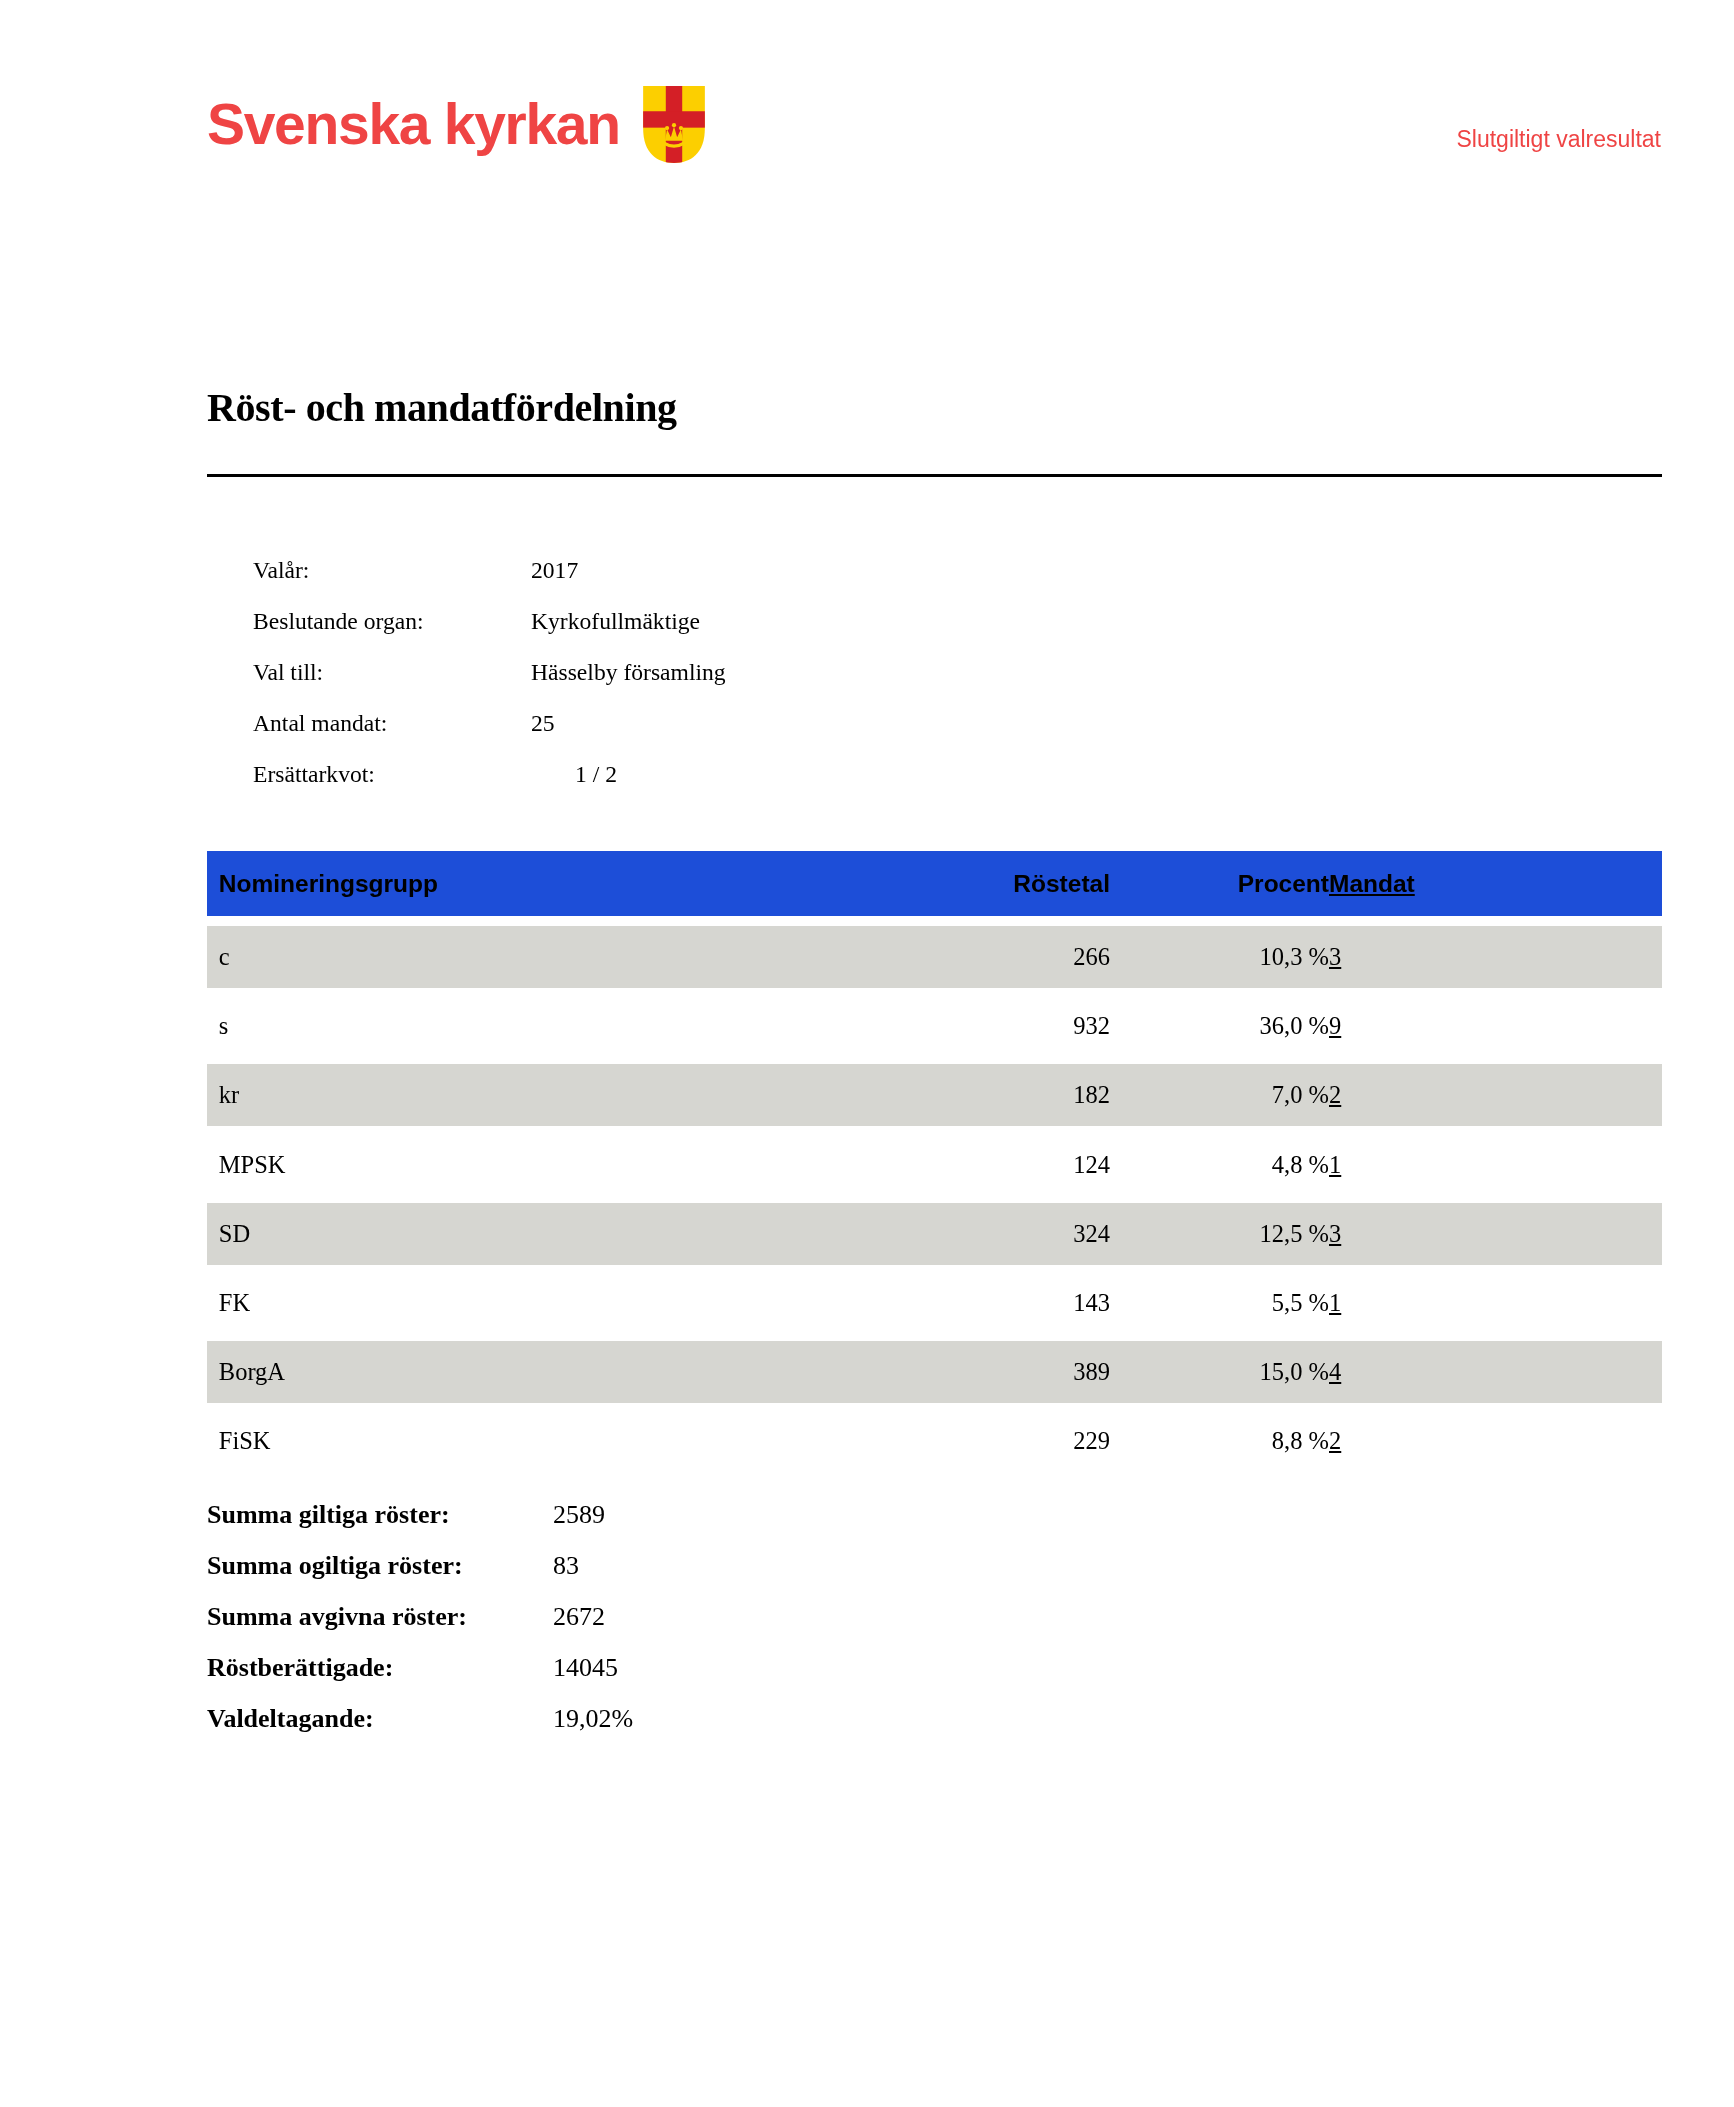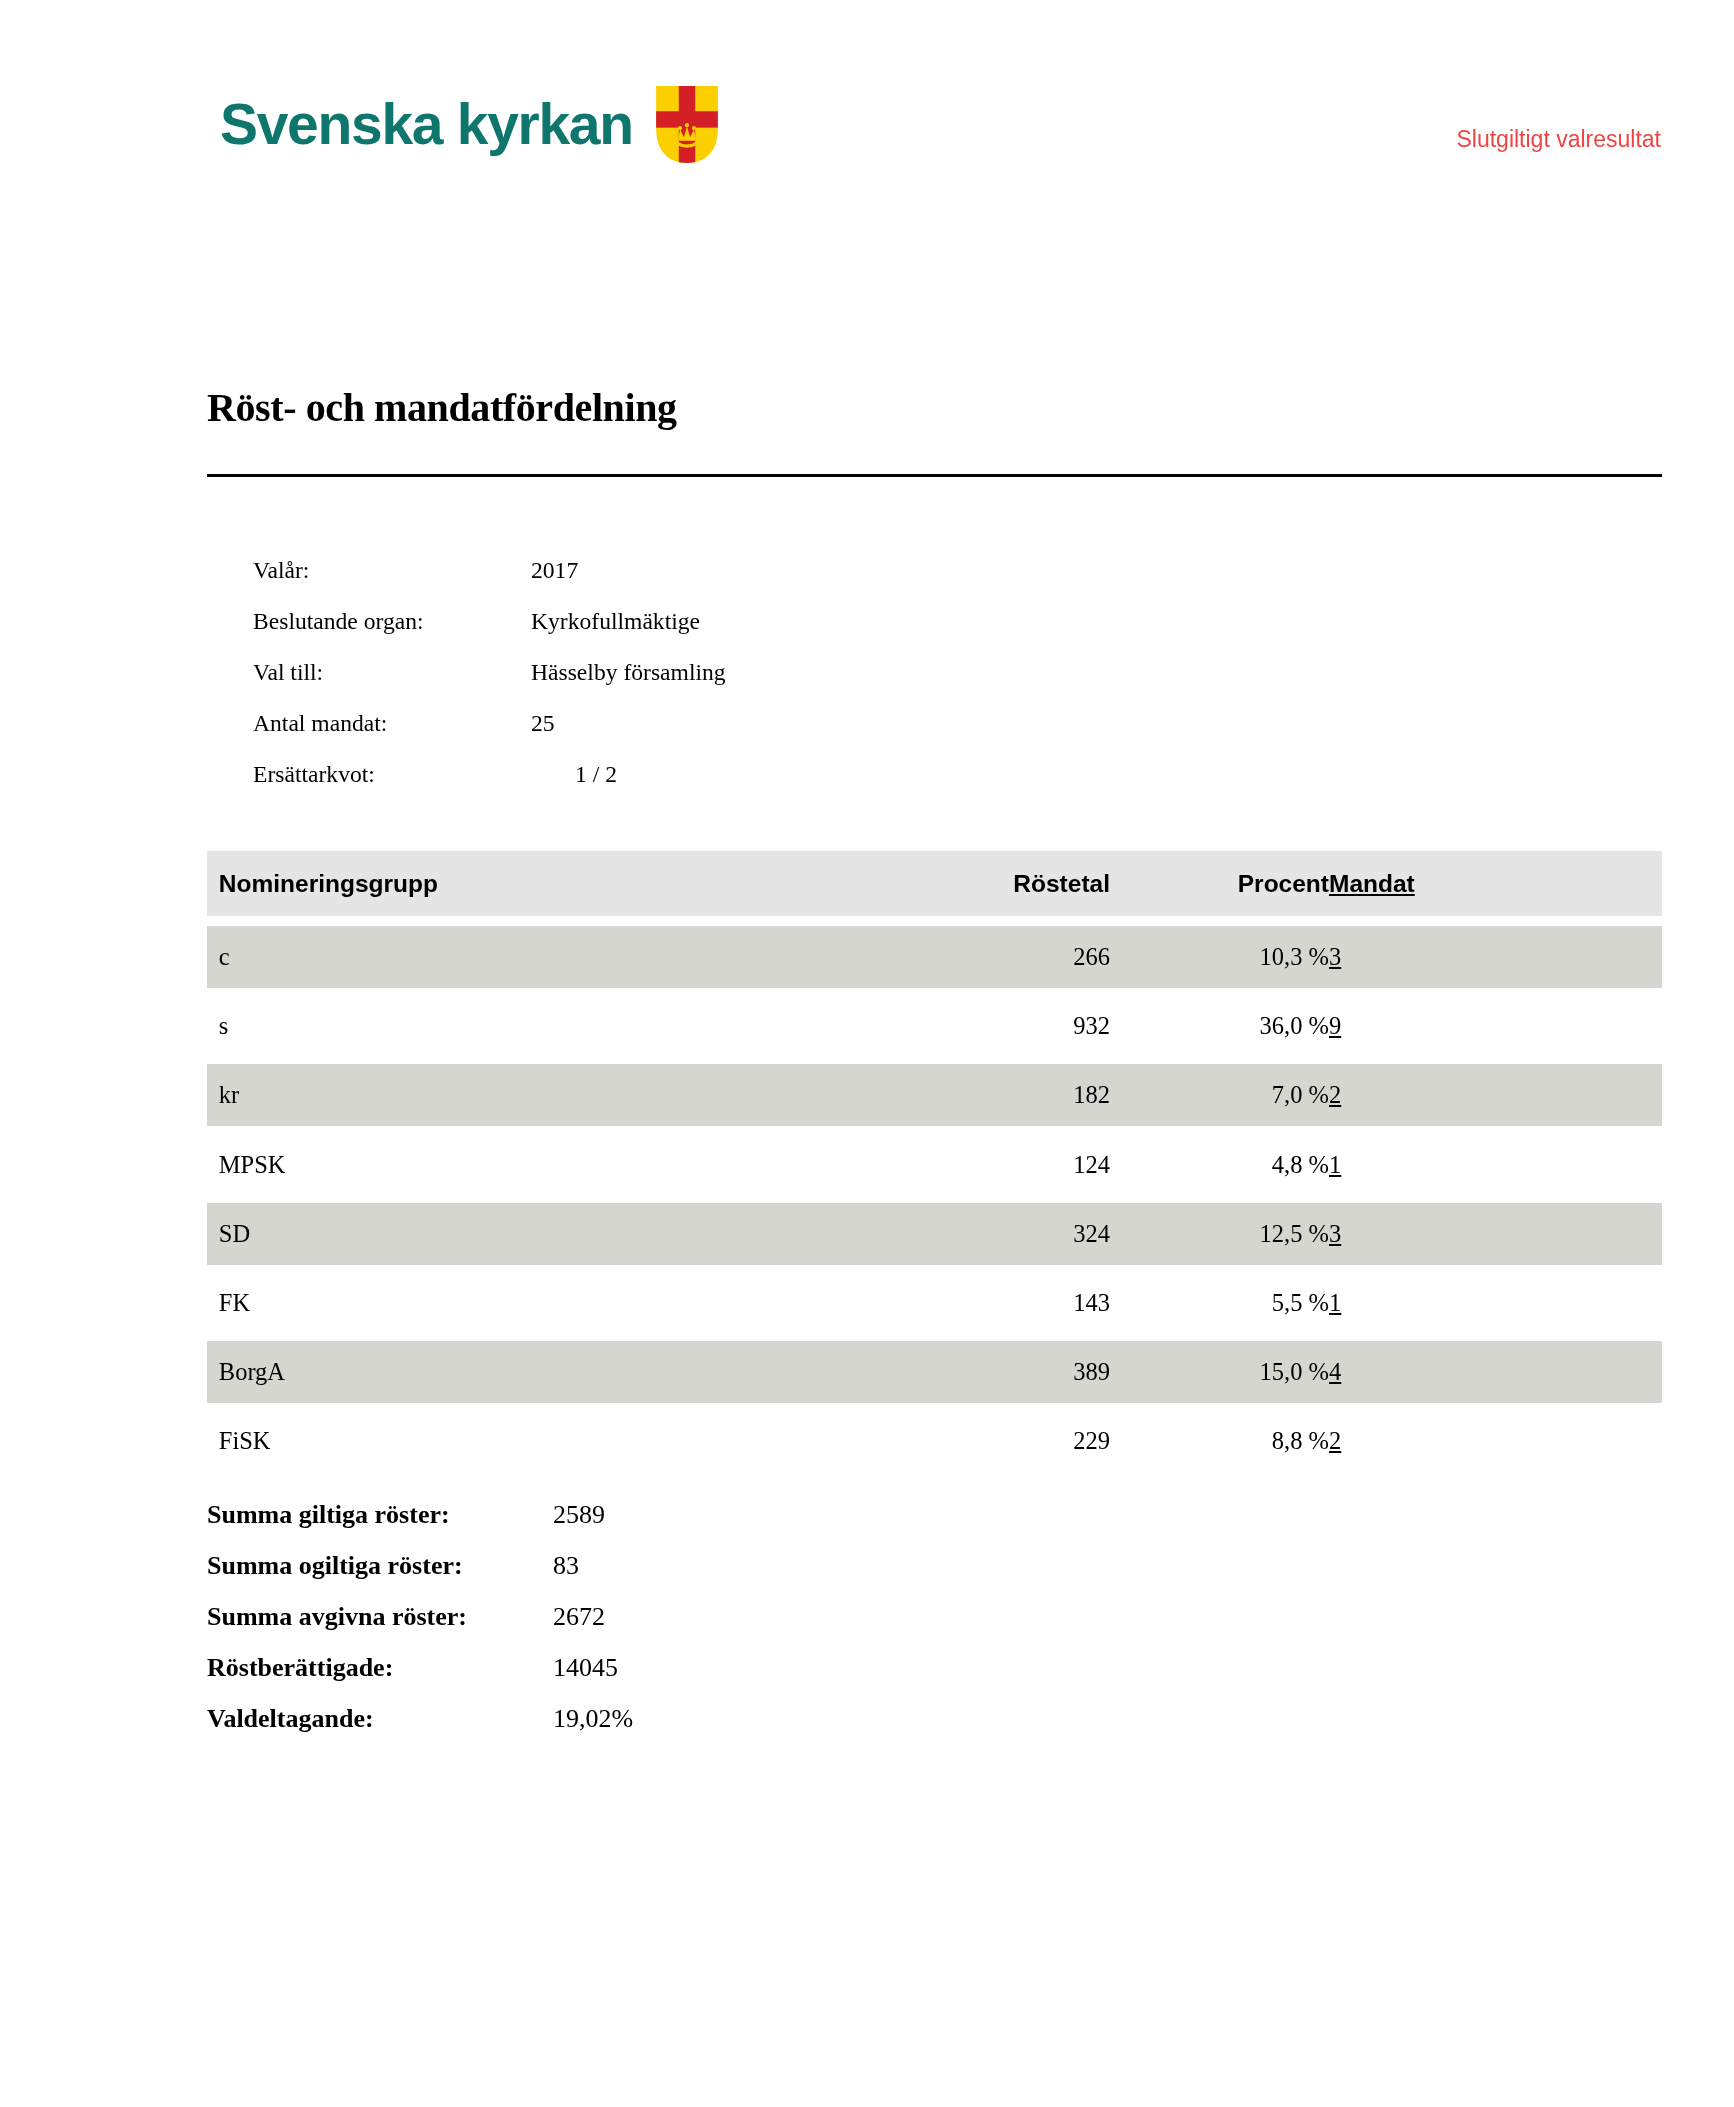--- a/index.html
+++ b/index.html
@@ -15,24 +15,23 @@
   
   .logo{
     position:absolute; top:86px; left:207px;
     display:flex; align-items:flex-start;
   }
   .wordmark{
     font-family:"Liberation Sans", sans-serif;
     font-weight:bold;
     font-size:57px;
     letter-spacing:-1.3px;
-    color:#0f766e;
+    color:#ef4444;
     line-height:77px;
     white-space:nowrap;
-    margin-left:13px;
   }
   .shield{ margin-left:23px; width:62px; height:77px; }
   
   .header-right{
     position:absolute; top:126px; right:73px;
     font-family:"Liberation Sans", sans-serif;
     font-size:23px; color:#ef4444;
   }
   
   .title{
@@ -47,21 +46,21 @@
   }
   
   .info{ position:absolute; top:545px; left:207px; }
   .info-row{ display:flex; height:51px; align-items:center; font-size:23.6px;margin-left:46px; }
   .info-label{ width:278px; }
   .info-value.indent{ padding-left:44px; }
   
   .vtable{ position:absolute; top:851px; left:207px; width:1455px; }
   .thead{
     display:flex; align-items:center; height:65px;
-    background:#e5e5e5; margin-bottom:10px;
+    background:#1d4ed8; margin-bottom:10px;
     font-family:"Liberation Sans", sans-serif;
     font-weight:bold; font-size:24.5px;
   }
   .trow{
     display:flex; align-items:center; height:62px;
     margin-bottom:7.2px; font-size:24.5px;
   }
   .trow.shade{ background:#d6d6d1; }
   .c-group{ flex:1 1 auto; padding-left:11.8px; text-align:left; }
   .c-votes{ width:194px; text-align:right; }

